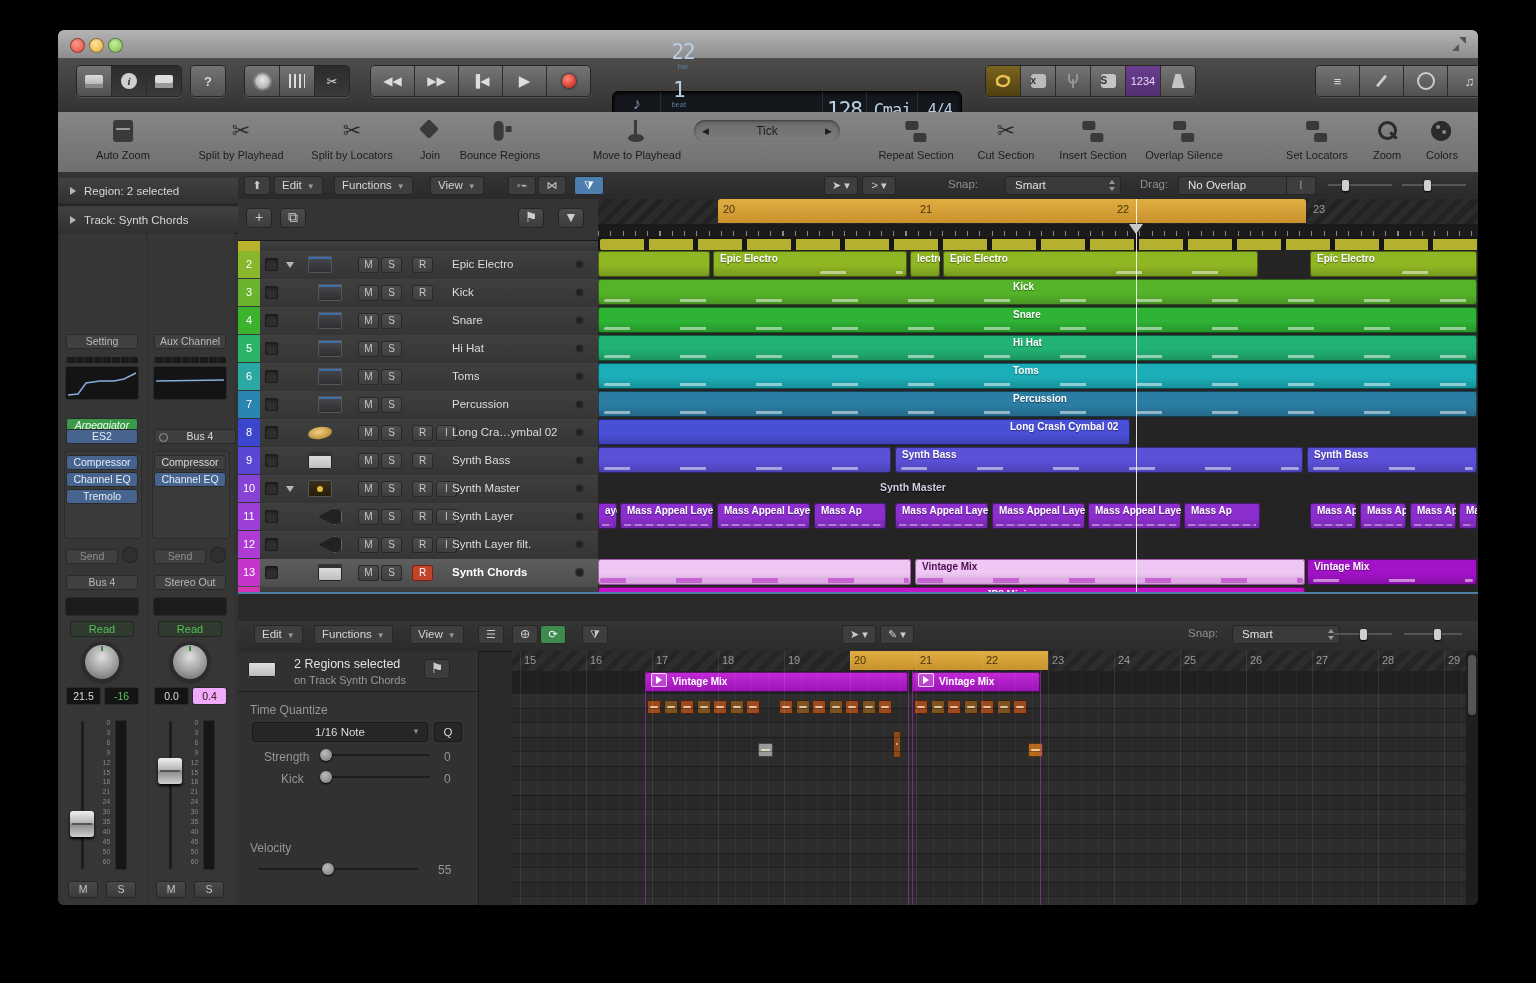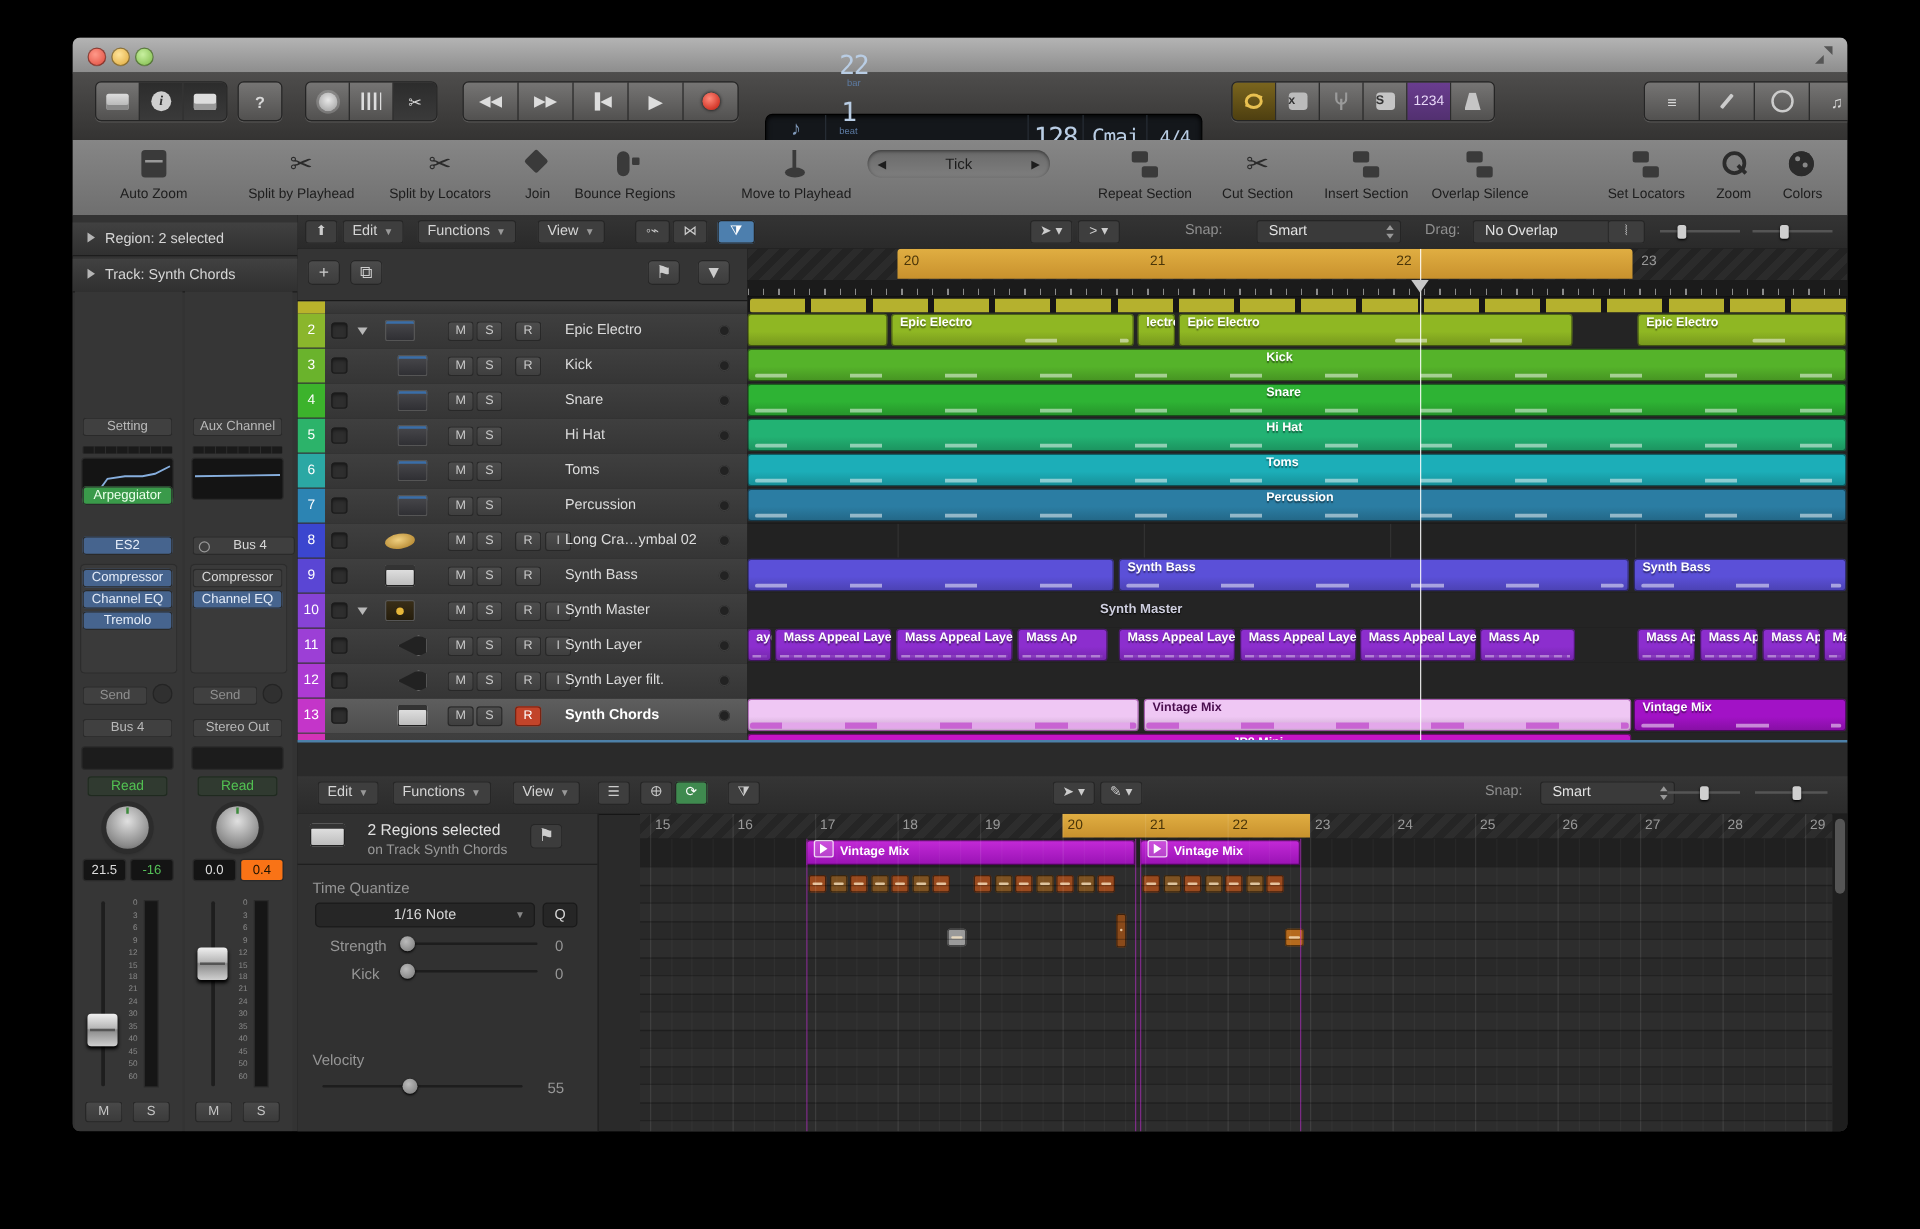--- a/index.html
+++ b/index.html
@@ -74,21 +74,21 @@
   .gauge{position:absolute;left:6px;width:72px;height:6px;background:#1a1a1a;border-radius:1px;
     background-image:linear-gradient(90deg,#2e2e2e 1px,transparent 1px);background-size:9px 100%;}
   .readbtn{position:absolute;left:10px;width:64px;height:16px;border-radius:3px;background:#303a30;
     box-shadow:inset 0 0 0 1px #1f2a1f;color:#52c152;font-size:11px;text-align:center;line-height:16px;}
   .knob{position:absolute;left:25px;width:34px;height:34px;border-radius:50%;
     background:radial-gradient(circle at 50% 35%,#e0e0e0,#8a8a8a 70%,#555);box-shadow:0 0 0 4px #2c2c2c,0 2px 4px #000;}
   .knob:after{content:"";position:absolute;left:16px;top:1px;width:2px;height:5px;background:#3c8a3c;}
   .valbox{position:absolute;width:33px;height:16px;background:#141414;border-radius:2px;color:#ddd;
     font-size:10.5px;text-align:center;line-height:16px;box-shadow:0 0 0 1px #2a2a2a;}
   .valbox.green{color:#55c158;}
-  .valbox.orange{background:#f97316;color:#201403;}
+  .valbox.orange{background:#f0abfc;color:#201403;}
   .faderzone{position:absolute;left:0;width:86px;height:148px;}
   .fadertrack{position:absolute;left:21px;top:0;width:3px;height:148px;background:#1e1e1e;border-radius:2px;}
   .faderscale{position:absolute;left:34px;top:-3px;width:16px;font-size:6.5px;color:#8a8a8a;text-align:right;line-height:9.9px;}
   .meter{position:absolute;left:56px;top:0;width:10px;height:148px;background:#161616;box-shadow:0 0 0 1px #2a2a2a;}
   .fthumb{position:absolute;left:10px;width:24px;height:26px;border-radius:3px;
     background:linear-gradient(#f0f0f0,#b5b5b5 45%,#8a8a8a 50%,#cfcfcf);box-shadow:0 2px 3px #000;}
   .fthumb:after{content:"";position:absolute;left:2px;top:12px;width:20px;height:2px;background:#555;}
   .msbtn{position:absolute;width:30px;height:17px;border-radius:3px;background:linear-gradient(#4a4a4a,#3a3a3a);
     box-shadow:inset 0 0 0 1px #272727;color:#c5c5c5;font-size:10.5px;text-align:center;line-height:17px;}
   
@@ -430,21 +430,21 @@
   <div id="inspector">
     <div class="insp-hdr" style="top:6px;"><span class="tri"></span><span>Region: 2 selected</span></div>
     <div class="insp-hdr" style="top:35px;"><span class="tri"></span><span>Track:  Synth Chords</span></div>
     <div id="strips">
           <div class="strip" style="left: 2px;">
             <div class="slot" style="top: 101px;">Setting</div>
             <div class="gauge" style="top: 124px;"></div>
             <div class="eqthumb" style="top: 134px;"><svg width="72" height="32">
                 <polyline fill="none" stroke="#86aedd" stroke-width="1.5" points="2,28 12,27 20,16 34,14 48,14 58,12 70,6"></polyline>
               </svg></div>
-            <div class="slot green" style="top: 156px;">Arpeggiator</div>
+            <div class="slot green" style="top: 185px; font-style: italic;">Arpeggiator</div>
             <div class="slot blue" style="top: 196px;">ES2</div>
             <div style="position: absolute; left: 4px; top: 218px; width: 78px; height: 88px; background: rgb(58, 58, 58); border-radius: 4px; box-shadow: rgb(44, 44, 44) 0px 0px 0px 1px inset;"></div>
             <div class="slot blue" style="top: 222px;">Compressor</div>
             <div class="slot blue" style="top: 239px;">Channel EQ</div>
             <div class="slot blue" style="top: 256px;">Tremolo</div>
             <div class="slot dim" style="top: 316px; width: 52px;">Send</div>
             <div style="position: absolute; left: 62px; top: 314px; width: 16px; height: 16px; border-radius: 50%; background: rgb(48, 48, 48); box-shadow: rgb(36, 36, 36) 0px 0px 0px 1px inset;"></div>
             <div class="slot" style="top: 342px;">Bus 4</div>
             <div style="position: absolute; left: 6px; top: 365px; width: 72px; height: 17px; background: rgb(28, 28, 28); border-radius: 2px; box-shadow: rgb(42, 42, 42) 0px 0px 0px 1px;"></div>
             <div class="readbtn" style="top: 388px;">Read</div>
@@ -745,20 +745,25 @@
           <div class="lane" style="top: 112px;">
             <div class="region" style="left: 0px; width: 879px; background: linear-gradient(rgb(28, 174, 184), rgb(28, 174, 184) 55%, rgba(0, 0, 0, 0.18)), rgb(28, 174, 184);">
               <div class="rlabel" style="left: 415px;">Toms</div>
               <div class="dashes"></div>
             </div>
           </div>
           <div class="lane" style="top: 140px;">
             <div class="region" style="left: 0px; width: 879px; background: linear-gradient(rgb(43, 125, 163), rgb(43, 125, 163) 55%, rgba(0, 0, 0, 0.18)), rgb(43, 125, 163);">
               <div class="rlabel" style="left: 415px;">Percussion</div>
               <div class="dashes"></div>
+            </div>
+          </div>
+          <div class="lane" style="top: 168px;">
+            <div class="region" style="left: 0px; width: 532px; background: linear-gradient(rgb(74, 79, 216), rgb(74, 79, 216) 55%, rgba(0, 0, 0, 0.18)), rgb(74, 79, 216);">
+              <div class="rlabel" style="left: 412px;">Long Crash Cymbal 02</div>
             </div>
           </div>
           <div class="lane" style="top: 196px;">
             <div class="region" style="left: 0px; width: 293px; background: linear-gradient(rgb(91, 80, 216), rgb(91, 80, 216) 55%, rgba(0, 0, 0, 0.18)), rgb(91, 80, 216);">
               <div class="dashes"></div>
             </div>
             <div class="region" style="left: 297px; width: 408px; background: linear-gradient(rgb(91, 80, 216), rgb(91, 80, 216) 55%, rgba(0, 0, 0, 0.18)), rgb(91, 80, 216);">
               <div class="rlabel">Synth Bass</div>
               <div class="dashes"></div>
             </div>

